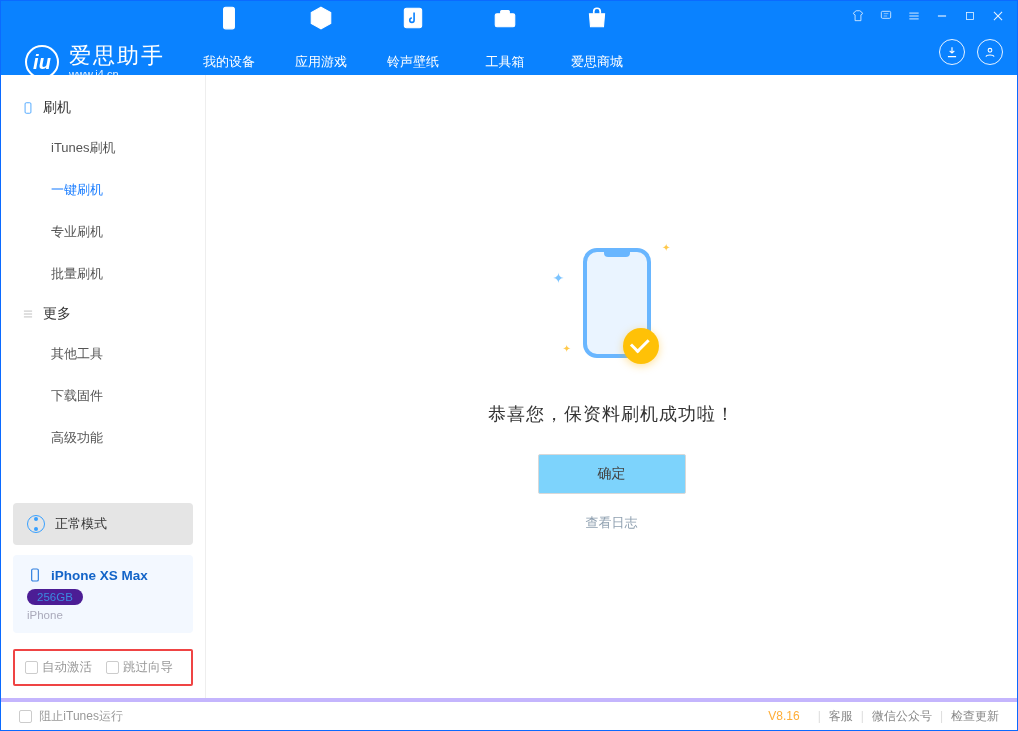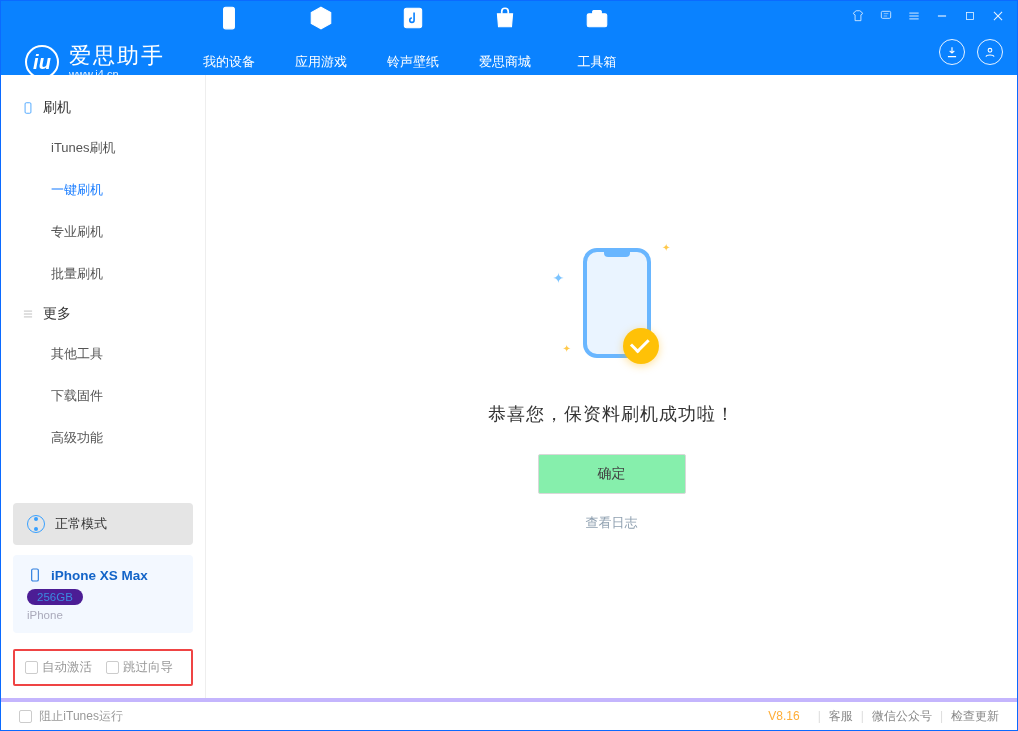--- a/index.html
+++ b/index.html
@@ -55,21 +55,21 @@
 .phone-shape { width: 68px; height: 110px; border: 4px solid #69b6ff; border-radius: 14px; background: #eaf4ff; position: absolute; left: 26px; top: 6px; }
 .phone-notch { width: 26px; height: 5px; background: #69b6ff; border-radius: 0 0 4px 4px; position: absolute; top: 0; left: 50%; transform: translateX(-50%); }
 .badge { width: 36px; height: 36px; background: #ffc107; border-radius: 50%; position: absolute; right: 8px; bottom: 8px; box-shadow: 0 2px 8px rgba(255,180,0,.4); display: flex; align-items: center; justify-content: center; }
 .badge::after { content: ""; width: 14px; height: 8px; border-left: 3px solid #fff; border-bottom: 3px solid #fff; transform: rotate(-45deg) translate(1px,-2px); }
 .spark { position: absolute; font-size: 14px; color: #7cc4ff; }
 .spark.s1 { left: -4px; top: 28px; }
 .spark.s2 { left: 6px; bottom: 18px; color: #ffc94a; font-size: 10px; }
 .spark.s3 { right: -4px; top: 0; color: #ffc94a; font-size: 10px; }
 
 .success-text { font-size: 18px; color: #333; margin-bottom: 28px; letter-spacing: 1px; }
-.ok-btn { width: 148px; height: 40px; border: 1px solid #d8d8d8; background: #86efac; font-size: 14px; color: #444; cursor: pointer; border-radius: 2px; }
+.ok-btn { width: 148px; height: 40px; border: 1px solid #d8d8d8; background: #7dd3fc; font-size: 14px; color: #444; cursor: pointer; border-radius: 2px; }
 .view-log { margin-top: 20px; color: #8fa0b0; font-size: 13px; text-decoration: none; cursor: pointer; }
 
 
 .footer { height: 32px; border-top: 4px solid #c4b5fd; display: flex; align-items: center; padding: 0 18px; font-size: 12px; color: #999; }
 .footer .left { display: flex; align-items: center; gap: 6px; }
 .footer .right { margin-left: auto; display: flex; align-items: center; gap: 8px; }
 .footer .sep { color: #ddd; }
 .footer .flink { cursor: pointer; color: #888; }
 .ver { color: #ffae38; margin-right: 10px; }
 </style>
@@ -109,34 +109,34 @@
             <svg viewBox="0 0 24 24">
               <rect x="4" y="3" width="16" height="18" rx="2" fill="#fff"></rect>
               <path d="M13 7v7a2 2 0 11-2-2" stroke="#0a82ff" stroke-width="1.5" fill="none"></path>
             </svg>
           </span>
         <span>铃声壁纸</span>
       </div>
       <div class="tab">
         <span class="tab-icon">
             <svg viewBox="0 0 24 24">
+              <rect x="3" y="8" width="18" height="12" rx="1.5" fill="#fff"></rect>
+              <rect x="8" y="5" width="8" height="4" rx="1" fill="#fff"></rect>
+            </svg>
+          </span>
+        <span>工具箱</span>
+      </div>
+      <div class="tab">
+        <span class="tab-icon">
+            <svg viewBox="0 0 24 24">
               <path d="M5 8h14l-1 12H6z" fill="#fff"></path>
               <path d="M9 8V6a3 3 0 016 0v2" fill="none" stroke="#fff" stroke-width="1.6"></path>
             </svg>
           </span>
         <span>爱思商城</span>
-      </div>
-      <div class="tab">
-        <span class="tab-icon">
-            <svg viewBox="0 0 24 24">
-              <rect x="3" y="8" width="18" height="12" rx="1.5" fill="#fff"></rect>
-              <rect x="8" y="5" width="8" height="4" rx="1" fill="#fff"></rect>
-            </svg>
-          </span>
-        <span>工具箱</span>
       </div>
     </div>
 
     <div class="header-right-icons">
       <span class="hri">
           <svg width="14" height="14" viewBox="0 0 24 24">
             <path d="M12 4v10m0 0l-4-4m4 4l4-4M5 20h14" stroke="#fff" stroke-width="2" fill="none"></path>
           </svg>
         </span>
       <span class="hri">

